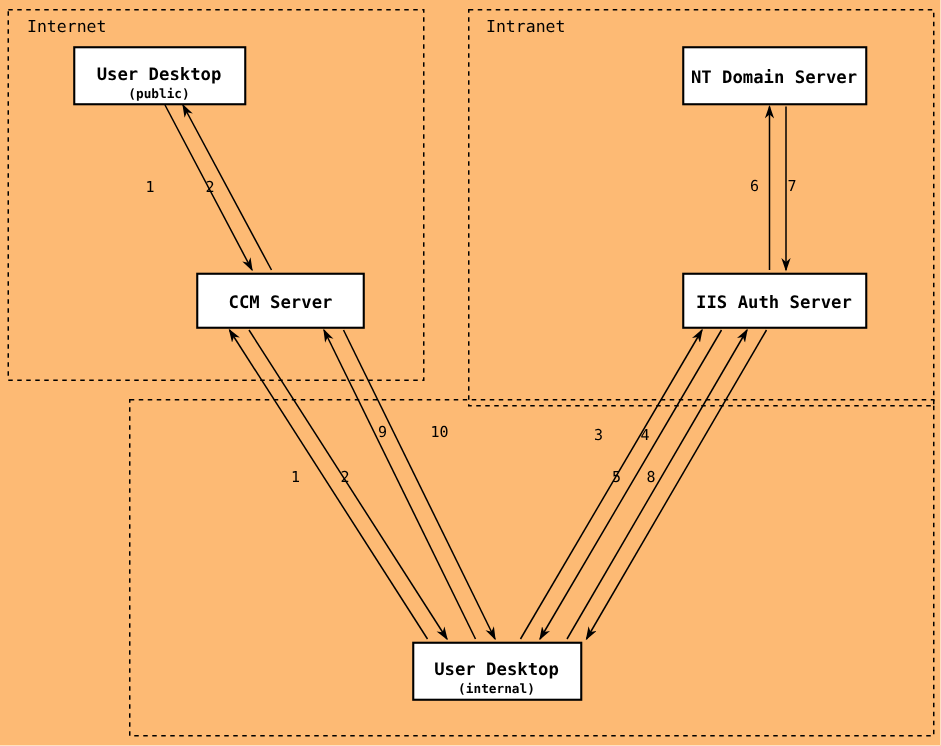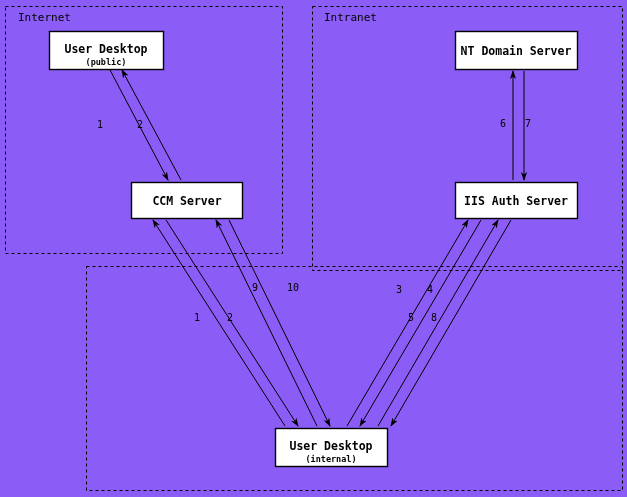--- a/index.html
+++ b/index.html
@@ -7,21 +7,21 @@
     padding: 0;
     background: #ffffff;
   }
   body {
     font-family: "DejaVu Sans Mono", monospace;
   }
   #diagram-root {
     position: relative;
     width: 627px;
     height: 497px;
-    background: #8b5cf6;
+    background: #fdba74;
     overflow: hidden;
   }
   svg#diagram-svg {
     position: absolute;
     top: 0;
     left: 0;
     width: 627px;
     height: 497px;
   }
   .zone-rect {

